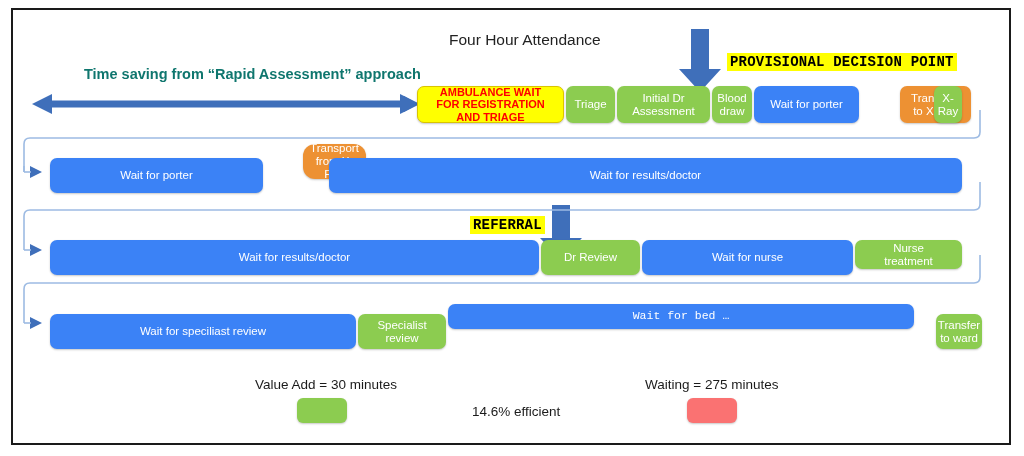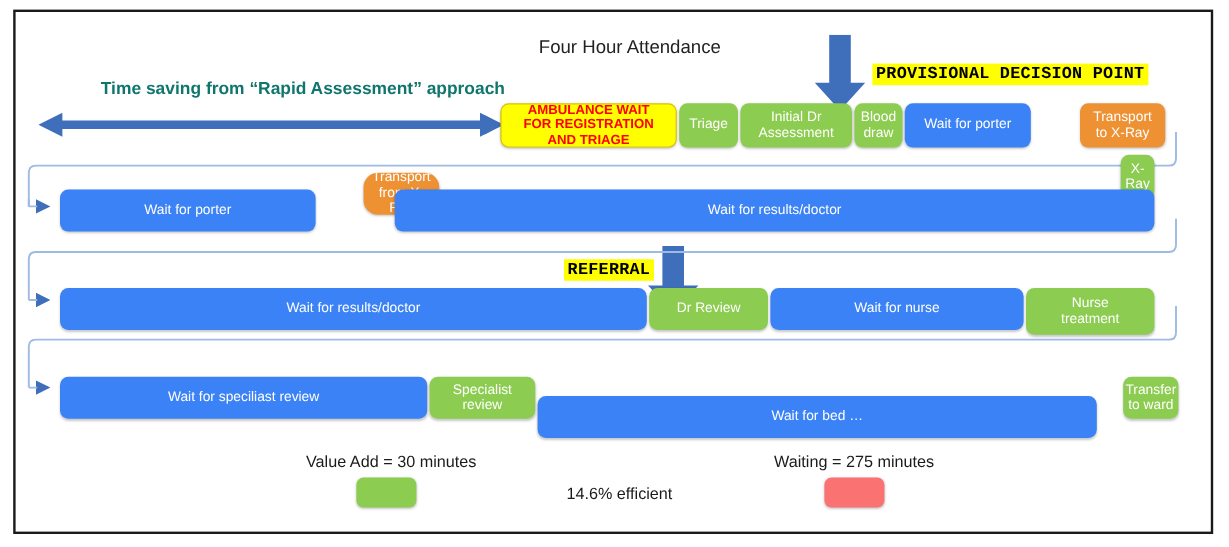--- a/index.html
+++ b/index.html
@@ -138,40 +138,40 @@
     <polygon points="14,12 0,4 0,20" fill="#3f6fba"></polygon>
   </svg>
 
   <div>
     <div class="bar yellow" style="left:417px;top:86px;width:147px;height:37px;">AMBULANCE WAIT FOR REGISTRATION AND TRIAGE</div>
     <div class="bar green" style="left:566px;top:86px;width:49px;height:37px;">Triage</div>
     <div class="bar green" style="left:617px;top:86px;width:93px;height:37px;">Initial Dr Assessment</div>
     <div class="bar green" style="left:712px;top:86px;width:40px;height:37px;">Blood draw</div>
     <div class="bar red" style="left:754px;top:86px;width:105px;height:37px;">Wait for porter</div>
     <div class="bar orange" style="left:861px;top:86px;width:71px;height:37px;">Transport to X-Ray</div>
-    <div class="bar green" style="left:934px;top:86px;width:20px;height:37px;margin-top:43px;">X-Ray</div>
+    <div class="bar green" style="left:934px;top:86px;width:20px;height:37px;">X-Ray</div>
   </div>
 
   <div>
     <div class="bar red" style="left:50px;top:158px;width:213px;height:35px;">Wait for porter</div>
     <div class="bar orange" style="left:264px;top:144px;width:63px;height:35px;border-radius:12px;">Transport from X-Ray</div>
     <div class="bar red" style="left:329px;top:158px;width:633px;height:35px;">Wait for results/doctor</div>
   </div>
 
   <div>
     <div class="bar red" style="left:50px;top:240px;width:489px;height:35px;">Wait for results/doctor</div>
     <div class="bar green" style="left:541px;top:240px;width:99px;height:35px;">Dr Review</div>
     <div class="bar red" style="left:642px;top:240px;width:211px;height:35px;">Wait for nurse</div>
-    <div class="bar green" style="left:855px;top:240px;width:107px;height:39px;">Nurse treatment</div>
+    <div class="bar green" style="left:855px;top:240px;width:107px;height:29px;">Nurse treatment</div>
   </div>
 
   <div>
     <div class="bar red" style="left:50px;top:314px;width:306px;height:35px;">Wait for speciliast review</div>
     <div class="bar green" style="left:358px;top:314px;width:88px;height:35px;">Specialist review</div>
-    <div class="bar red" style="left:448px;top:330px;width:466px;height:35px;">Wait for bed …</div>
+    <div class="bar red" style="left:448px;top:304px;width:466px;height:25px;font-family:Liberation Mono, monospace;">Wait for bed …</div>
     <div class="bar green" style="left:916px;top:314px;width:46px;height:35px;margin-left:20px;">Transfer to ward</div>
   </div>
 
   <div class="legend-text" style="left:255px;top:377px;">Value Add = 30 minutes</div>
   <div class="legend-swatch green" style="left:297px;top:398px;width:50px;height:25px;"></div>
 
   <div class="legend-text" style="left:645px;top:377px;">Waiting = 275 minutes</div>
   <div class="legend-swatch red" style="left:687px;top:398px;width:50px;height:25px;"></div>
 
   <div class="legend-text" style="left:472px;top:404px;">14.6% efficient</div>

